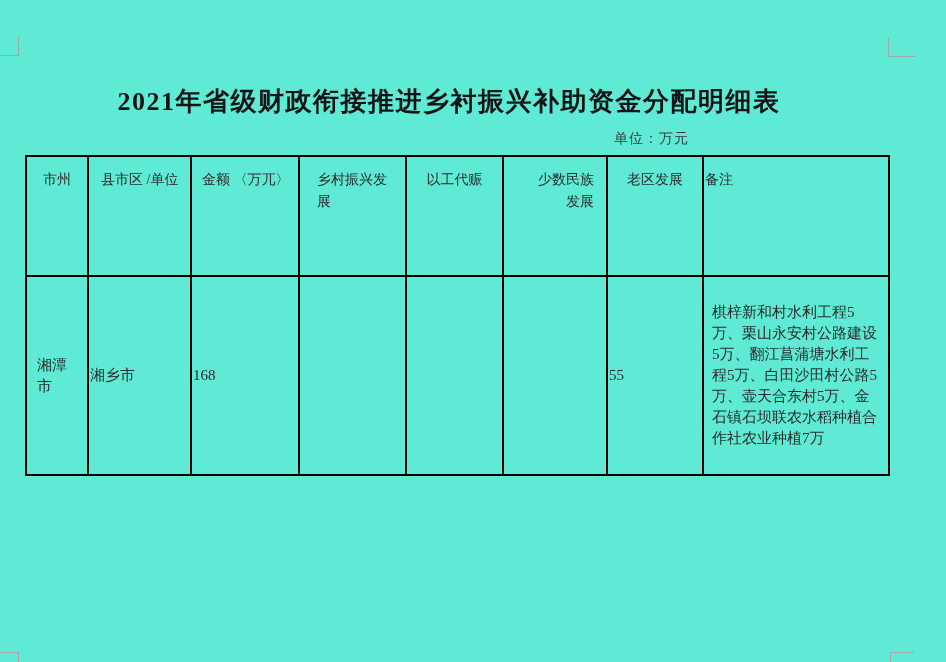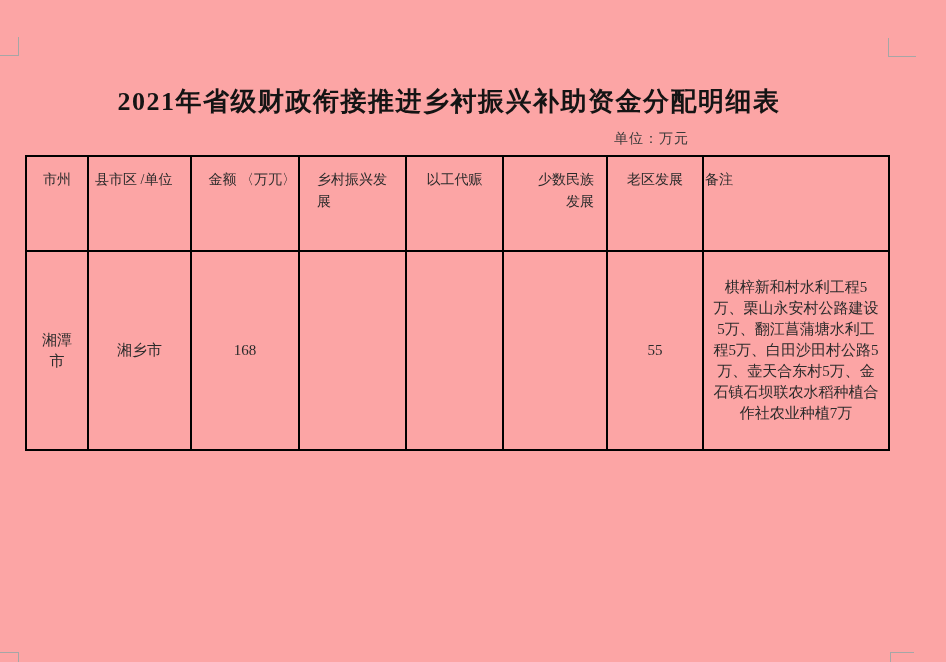--- a/index.html
+++ b/index.html
@@ -4,21 +4,21 @@
 <style>
   html, body {
     margin: 0;
     padding: 0;
     background: #ffffff;
   }
   .page {
     position: relative;
     width: 946px;
     height: 662px;
-    background: #fca5a5;
+    background: #5eead4;
     overflow: hidden;
     font-family: "Liberation Serif", "DejaVu Serif", serif;
     color: #262626;
   }
 
   
   .corner { position: absolute; }
   .corner-tl { left: 0;   top: 37px;  width: 18px; height: 18px;
                border-right: 1px solid #a6a6a6; border-bottom: 1px solid #a6a6a6; }
   .corner-tr { left: 888px; top: 38px; width: 27px; height: 18px;
@@ -61,42 +61,42 @@
     font-size: 14px;
   }
   table.alloc td {
     border: 2px solid #000000;
     overflow: hidden;
     word-break: break-all;
     line-break: strict;
   }
 
   
-  tr.hdr { height: 95px; }
+  tr.hdr { height: 120px; }
   tr.hdr td {
     vertical-align: top;
     padding-top: 12px;
     line-height: 22px;
     font-size: 14px;
     color: #2b2b2b;
   }
   td.h1 { text-align: center; }
-  td.h2 { text-align: left; padding-left: 6px; padding-right: 6px; }
-  td.h3 { text-align: right; padding-left: 10px; padding-right: 2px; }
+  td.h2 { text-align: left; padding-left: 12px; padding-right: 6px; }
+  td.h3 { text-align: left; padding-left: 10px; padding-right: 2px; }
   td.h4 { text-align: left; padding-left: 17px; padding-right: 12px; }
   td.h5 { text-align: center; }
   td.h6 { text-align: right; padding-left: 28px; padding-right: 12px; }
   td.h7 { text-align: center; }
   td.h8 { text-align: left; }
 
   
   tr.body-row { height: 199px; }
   tr.body-row td {
     vertical-align: middle;
-    text-align: center;
+    text-align: left;
     font-size: 15px;
     line-height: 21px;
     color: #2b2b2b;
   }
   td.cell-city {
     padding: 0 10px;
     
     border-bottom: 2px dashed #c8c8c8;
     font-family: Liberation Serif, serif;
   }

